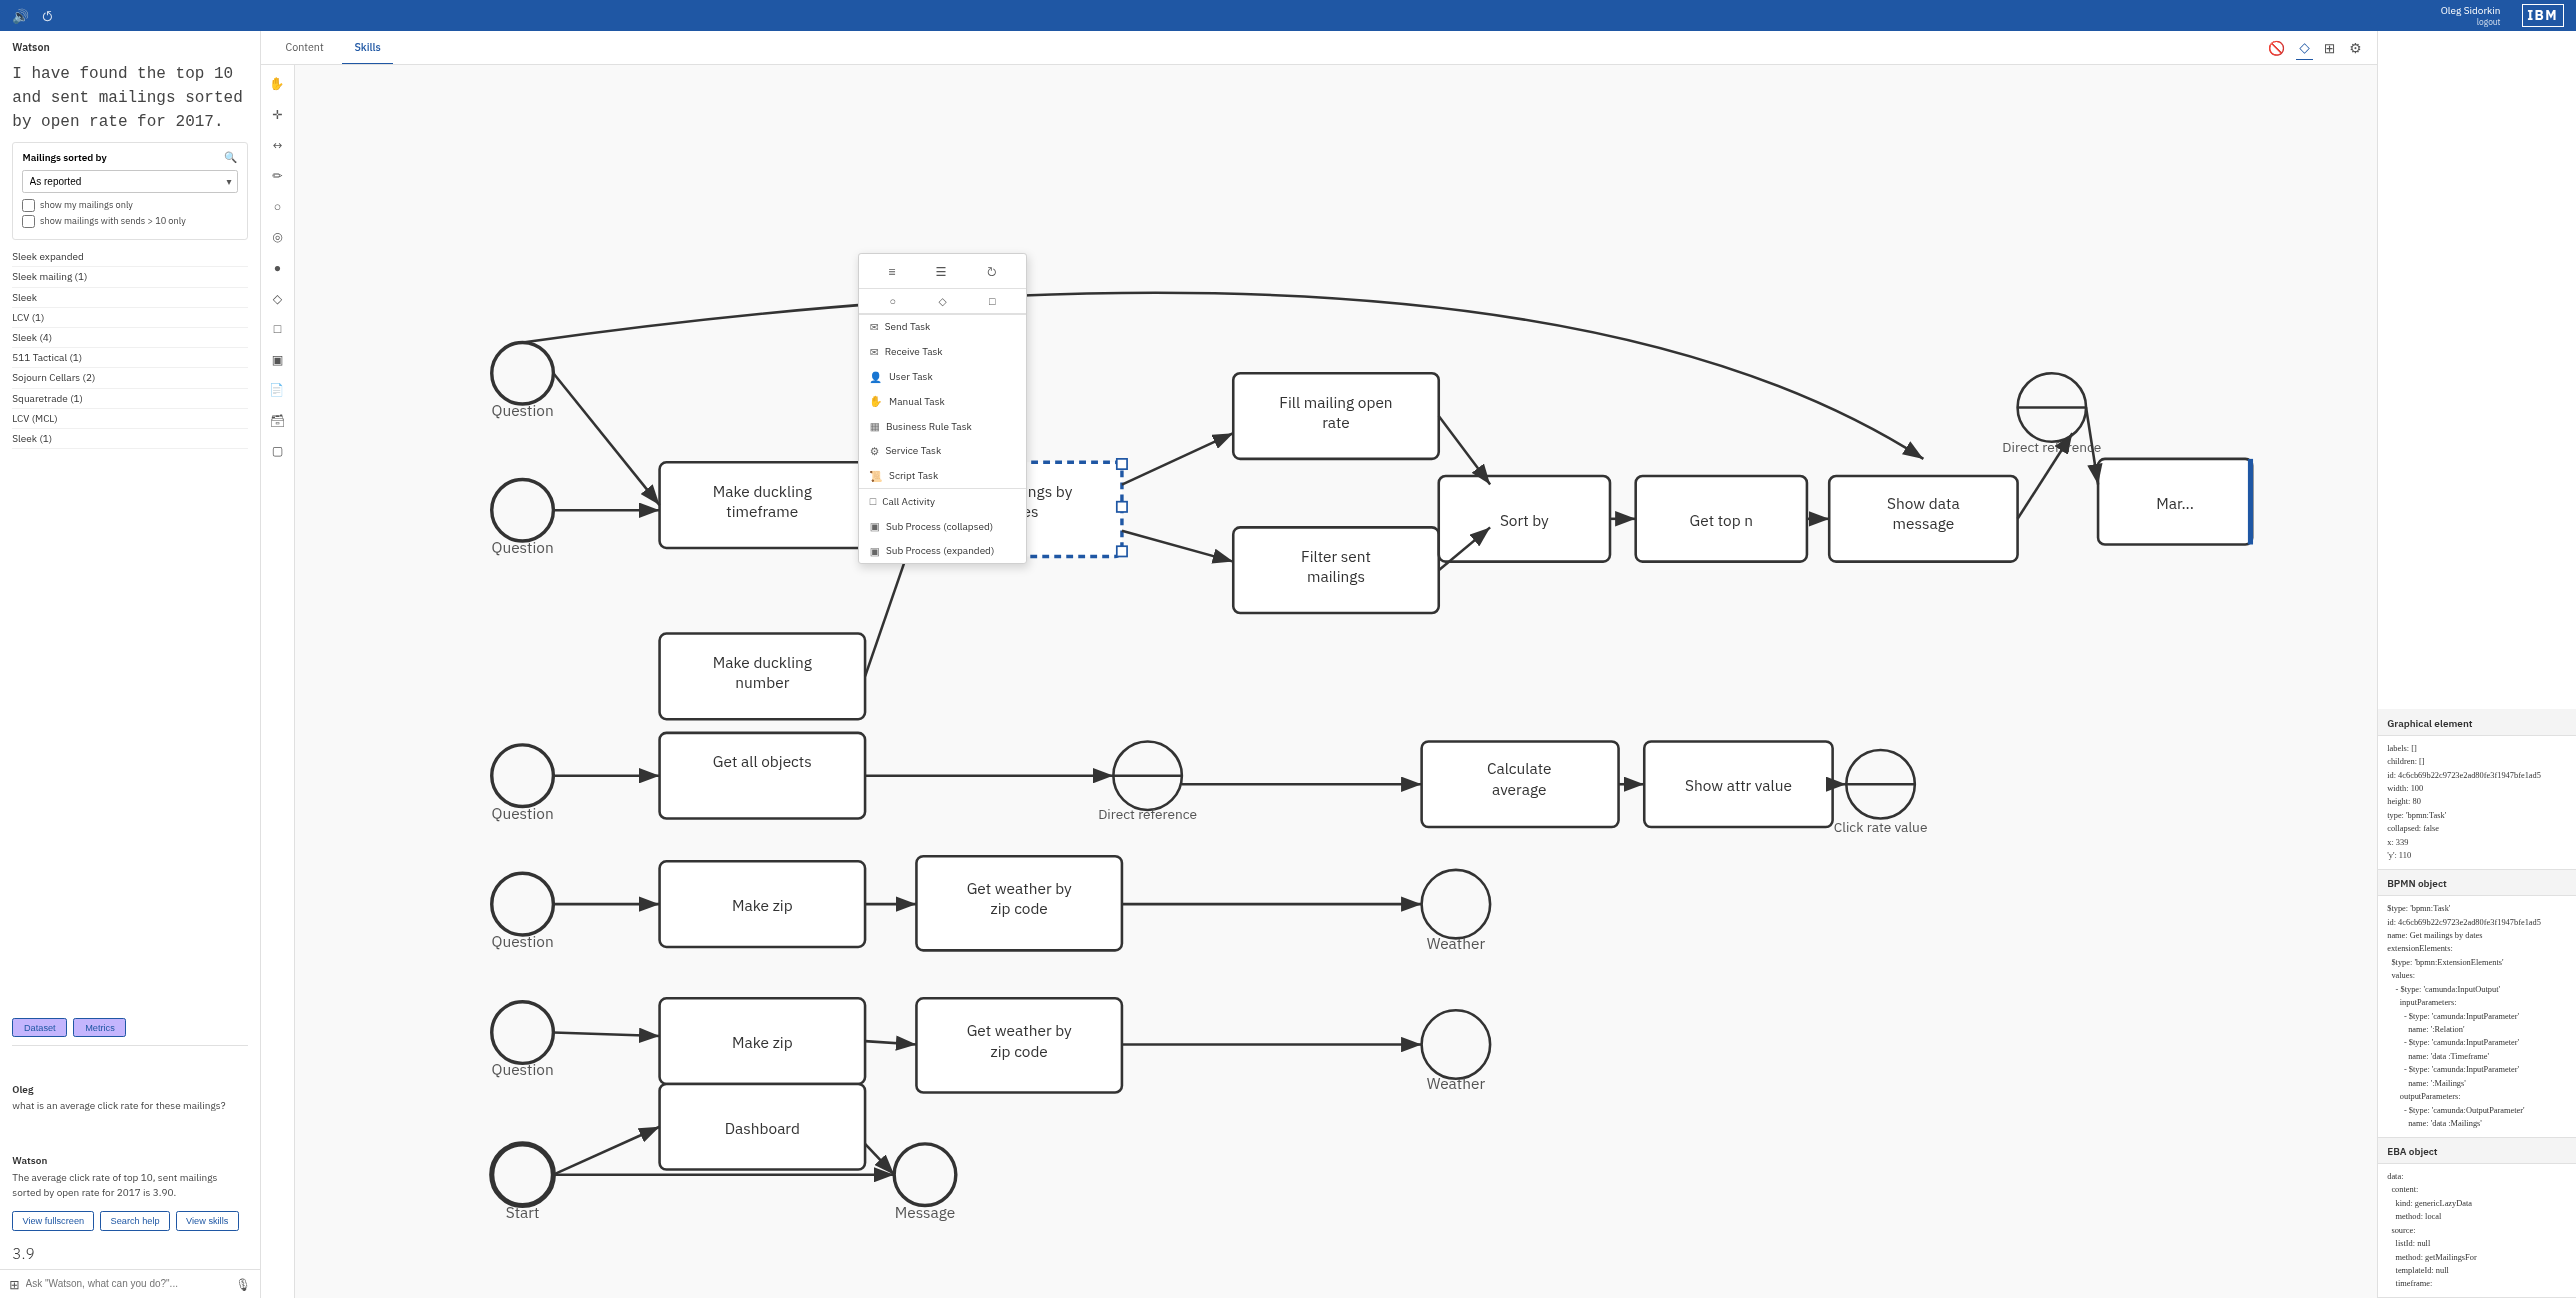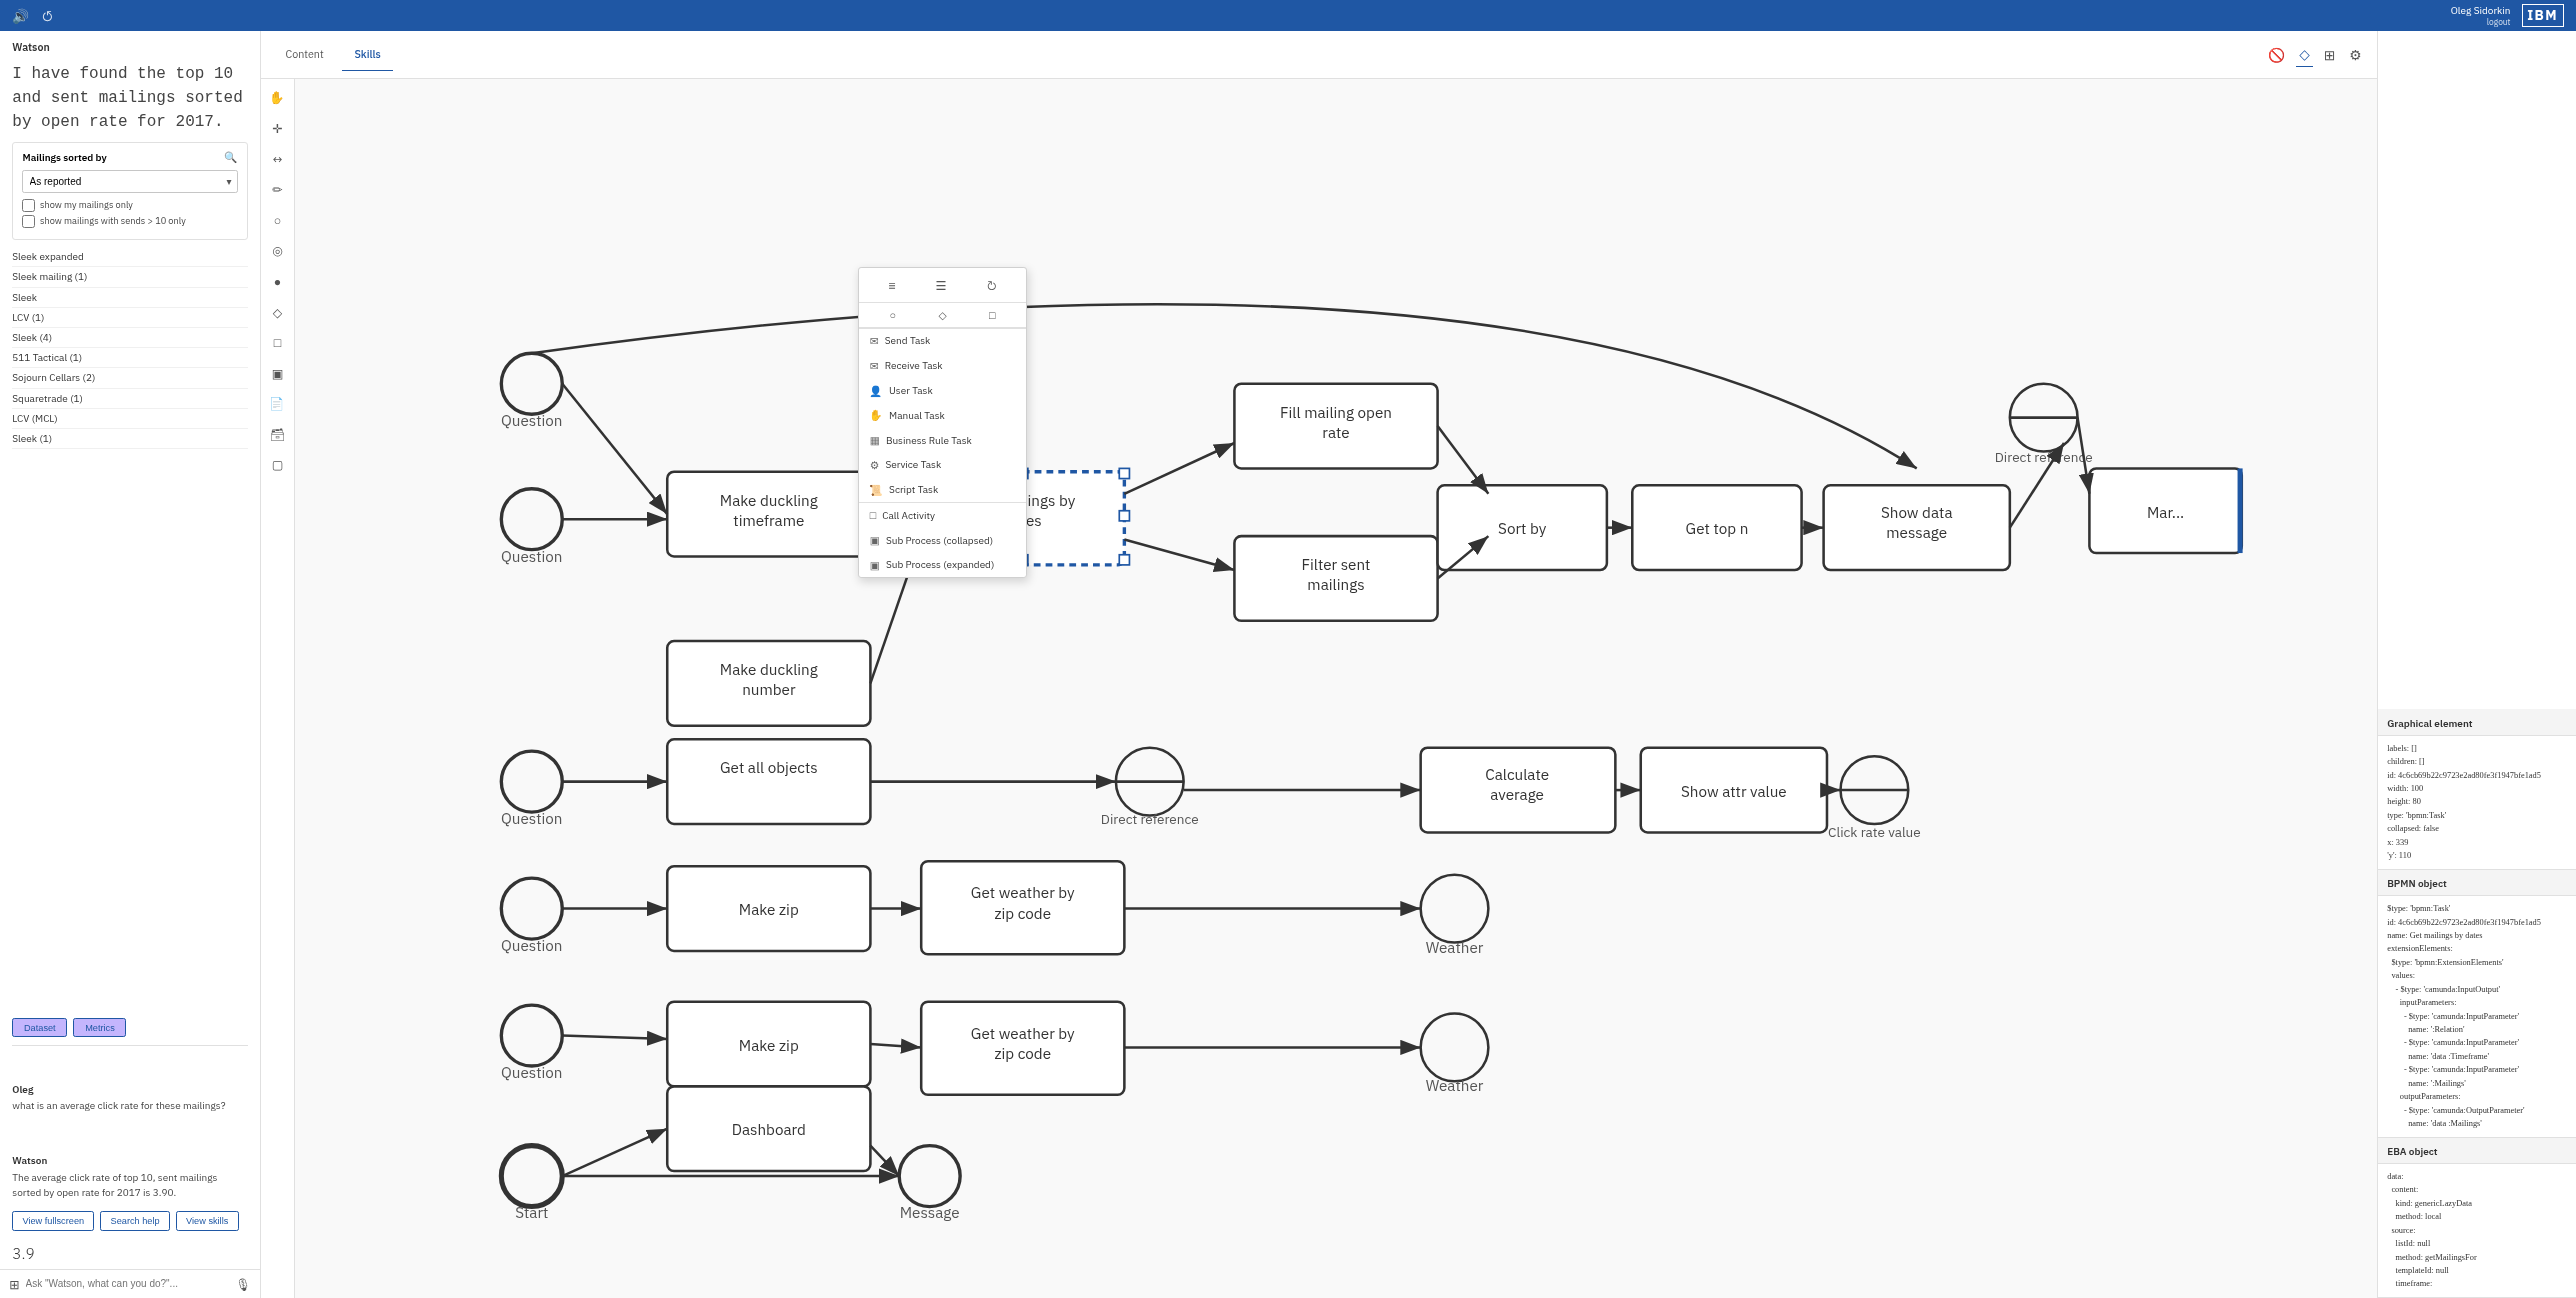--- a/index.html
+++ b/index.html
@@ -11,21 +11,21 @@
       color: white;
       height: 31px;
       display: flex;
       align-items: center;
       justify-content: space-between;
       padding: 0 12.3px;
       flex-shrink: 0;
     }
     .header-left { display: flex; align-items: center; gap: 12.3px; }
     .header-icon { font-size: 13.8px; cursor: pointer; opacity: 0.85; }
-    .header-right { display: flex; align-items: center; gap: 11px; font-size: 10px; justify-content: space-between; }
+    .header-right { display: flex; align-items: center; gap: 21px; font-size: 10px; justify-content: space-between; }
     .header-user { text-align: right; line-height: 1.3; }
     .ibm-logo { font-weight: 700; font-size: 13.8px; letter-spacing: 1.5px; border: 1.5px solid white; padding: 1.5px 4.6px; }
 
     
     .main { display: flex; flex: 1; overflow: hidden; }
 
     
     .sidebar {
       width: 261px;
       background: white;
@@ -159,21 +159,21 @@
       background: #f9f9f9;
       overflow: hidden;
     }
     .canvas-tabs {
       display: flex;
       align-items: center;
       justify-content: space-between;
       background: white;
       border-bottom: 0.8px solid #e0e0e0;
       padding: 0 12.3px;
-      height: 48px;
+      height: 34px;
       flex-shrink: 0;
     }
     .tab-items { display: flex; gap: 0; }
     .tab-item {
       padding: 9.2px 12.3px;
       font-size: 10.7px;
       color: #555;
       cursor: pointer;
       border-bottom: 1.5px solid transparent;
       margin-right: 6.1px;

